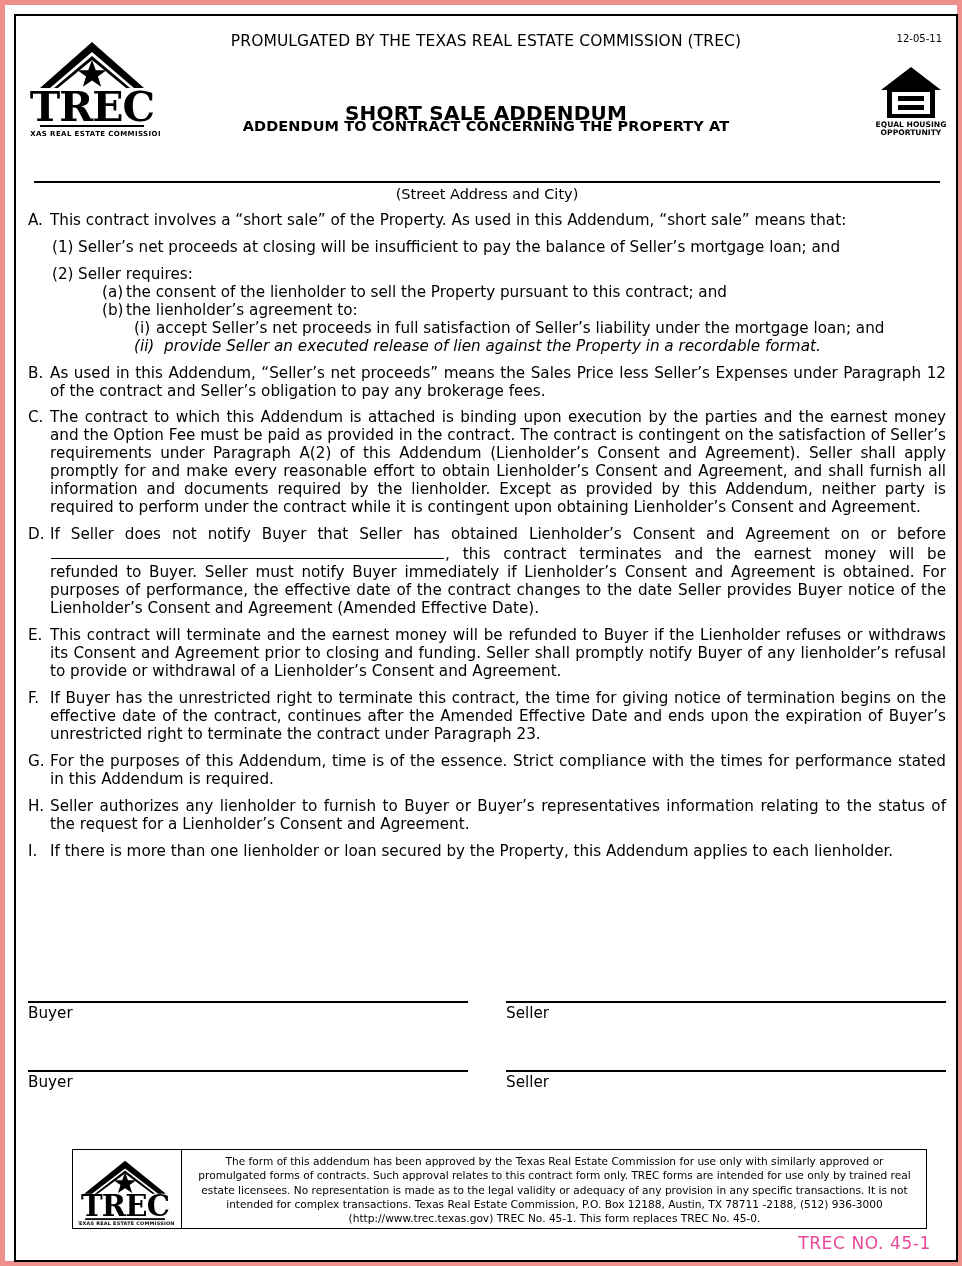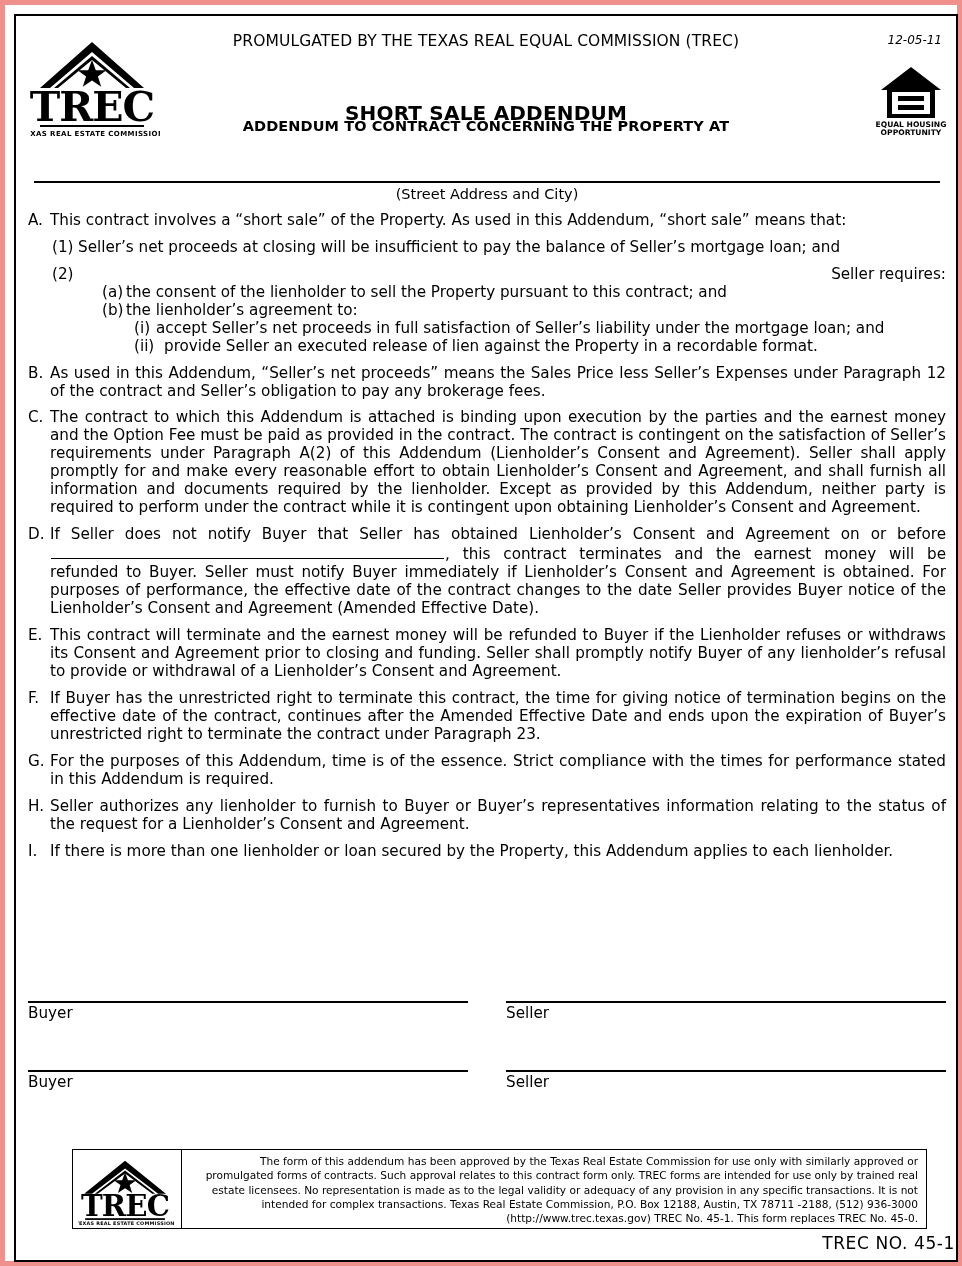--- a/index.html
+++ b/index.html
@@ -47,22 +47,21 @@
     position: absolute;
     left: 150px; top: 16px;
     width: 640px;
     text-align: center;
     font-size: 15.5px;
     letter-spacing: 0.1px;
   }
   .form-date {
     position: absolute;
     right: 14px; top: 17px;
-    font-size: 12px;
-    font-style: italic;
+    font-size: 10px;
   }
   .title-main {
     position: absolute;
     left: 150px; top: 53px;
     width: 640px;
     text-align: center;
     font-size: 20px;
     font-weight: bold;
     letter-spacing: 0.2px;
     margin-top: 32px;
@@ -219,30 +218,30 @@
     align-items: center;
     justify-content: center;
     padding: 2px 0;
   }
   .footer-logo svg { display: block; }
   .footer-text {
     flex: 1 1 auto;
     padding: 4px 8px 2px 9px;
     font-size: 10.6px;
     line-height: 1.35;
-    text-align: right;
+    text-align: center;
   }
 
   .trec-no {
     position: absolute;
-    right: 2px;
+    right: 26px;
     top: 1228px;
     font-size: 17px;
     letter-spacing: 0.6px;
-    color: #000000;
+    color: #ec4899;
   }
 </style>
 </head>
 <body>
 
 <div class="page-frame">
   <div class="doc-border">
 
     <div class="header">
 
@@ -256,21 +255,21 @@
           <path d="M62 32 L65.8 42.2 L76.4 42.2 L67.9 48.6 L71.2 58.8 L62 52.6 L52.8 58.8 L56.1 48.6 L47.6 42.2 L58.2 42.2 Z" fill="#000"></path>
 
           <text x="62" y="93" font-family="'DejaVu Serif', serif" font-size="41" font-weight="bold" text-anchor="middle" fill="#000" letter-spacing="-1">TREC</text>
 
           <rect x="10" y="97" width="104" height="2" fill="#000"></rect>
 
           <text x="62" y="108" font-family="'DejaVu Sans', sans-serif" font-size="7" font-weight="bold" text-anchor="middle" fill="#000" letter-spacing="0.4">TEXAS REAL ESTATE COMMISSION</text>
         </svg>
       </div>
 
-      <div class="promulgated">PROMULGATED BY THE TEXAS REAL EQUAL COMMISSION (TREC)</div>
+      <div class="promulgated">PROMULGATED BY THE TEXAS REAL ESTATE COMMISSION (TREC)</div>
 
       <div class="form-date">12-05-11</div>
 
       <div class="title-main">SHORT SALE ADDENDUM</div>
 
       <div class="title-sub">ADDENDUM TO CONTRACT CONCERNING THE PROPERTY AT</div>
 
       <div class="eho-logo">
         <svg viewBox="0 0 72 74" width="72" height="74" aria-hidden="true">
 
@@ -296,39 +295,39 @@
         <span class="txt">This contract involves a “short sale” of the Property. As used in this Addendum, “short sale” means that:</span>
       </div>
 
       <div class="sub1">
         <span class="lbl">(1)</span>
         <span class="txt">Seller’s net proceeds at closing will be insufficient to pay the balance of Seller’s mortgage loan; and</span>
       </div>
 
       <div class="sub1" style="margin-bottom:0;">
         <span class="lbl">(2)</span>
-        <span class="txt" style="text-align:right;margin-left:8px;">Seller requires:</span>
+        <span class="txt" style="text-align:left;">Seller requires:</span>
       </div>
 
       <div class="sub2">
         <span class="lbl">(a)</span>
         <span class="txt">the consent of the lienholder to sell the Property pursuant to this contract; and</span>
       </div>
 
       <div class="sub2">
         <span class="lbl">(b)</span>
         <span class="txt">the lienholder’s agreement to:</span>
       </div>
 
       <div class="sub3">
         <span class="lbl">(i)</span>
         <span class="txt">accept Seller’s net proceeds in full satisfaction of Seller’s liability under the mortgage loan; and</span>
       </div>
 
-      <div class="sub3" style="margin-bottom:9px;">
+      <div class="sub3" style="margin-bottom:9px;font-style:italic;">
         <span class="lbl">(ii)</span>
         <span class="txt" style="text-align:left;margin-left:8px;">provide Seller an executed release of lien against the Property in a recordable format.</span>
       </div>
 
       <div class="clause">
         <span class="lbl">B.</span>
         <span class="txt">As used in this Addendum, “Seller’s net proceeds” means the Sales Price less Seller’s Expenses under Paragraph 12 of the contract and Seller’s obligation to pay any brokerage fees.</span>
       </div>
 
       <div class="clause">

